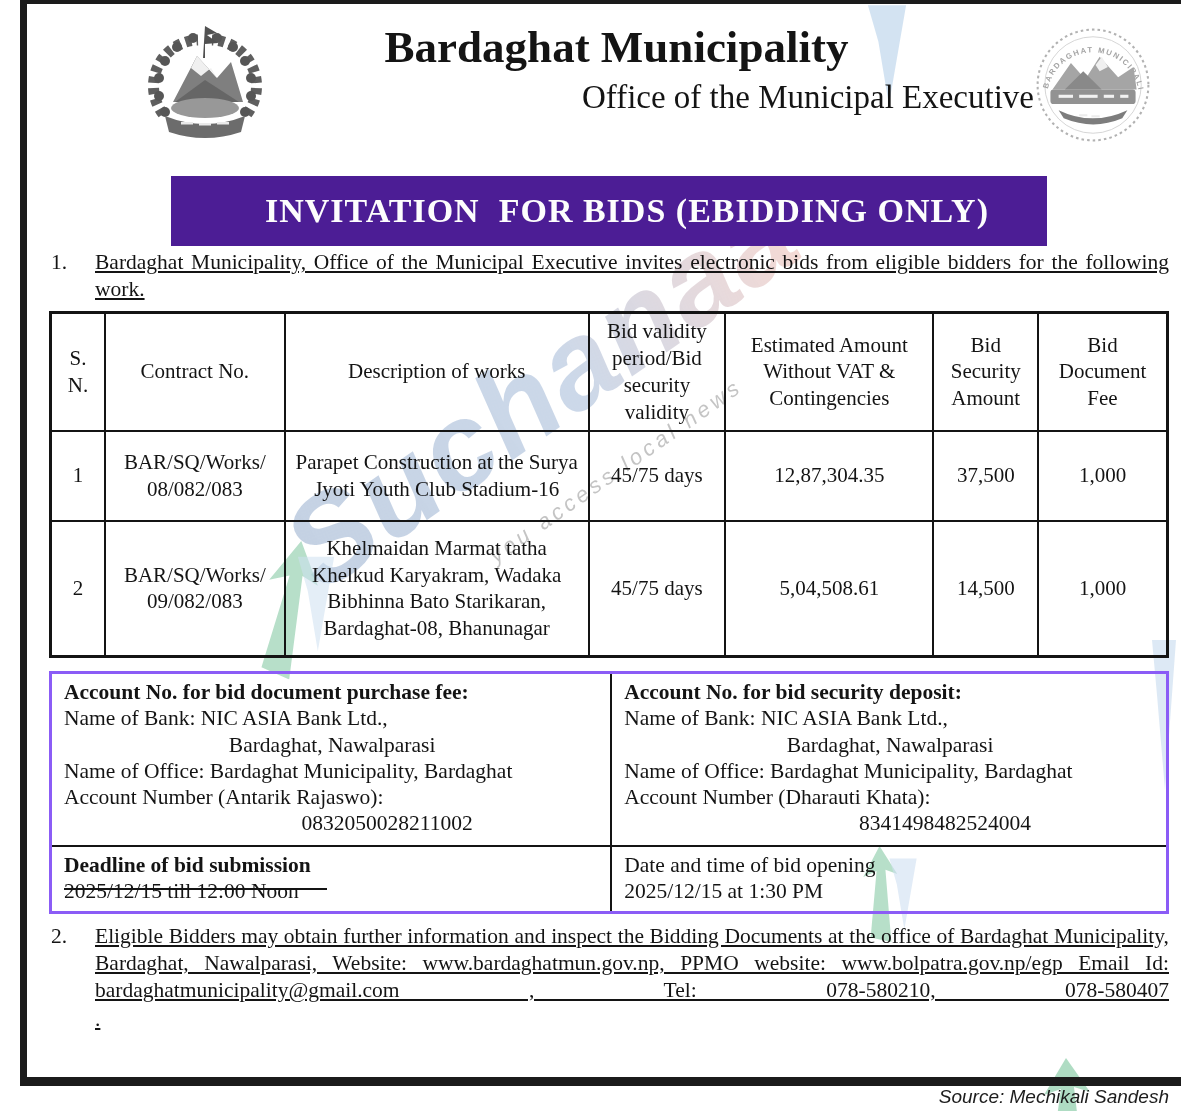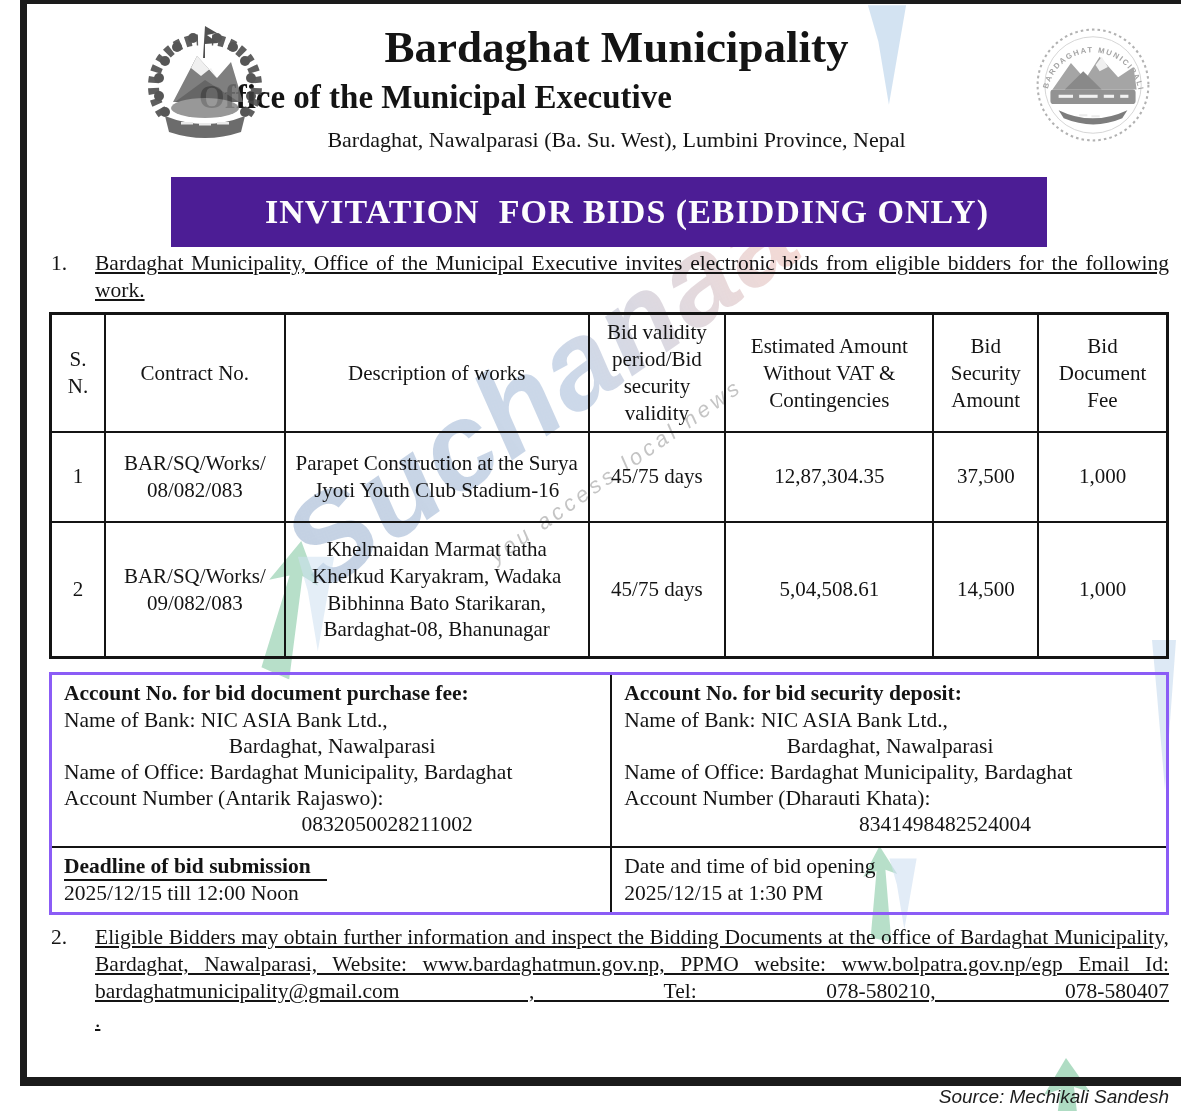--- a/index.html
+++ b/index.html
@@ -44,21 +44,21 @@
   }
   .wm svg { display:block; }
 
   
   .header {
     display:grid; grid-template-columns:150px 1fr 135px;
     align-items:start; margin-top:4px;
   }
   .logo-left svg { margin-left:86px; }
   .h-title   { text-align:center; font-size:45px; font-weight:bold; line-height:1.05; margin-top:6px; }
-  .h-sub     { text-align:left; font-size:33px; line-height:1.15; margin-top:8px;font-weight:bold; }
+  .h-sub     { text-align:right; font-size:33px; line-height:1.15; margin-top:8px; }
   .h-addr    { text-align:center; font-size:22px; margin-top:10px; }
 
   
   .banner {
     margin:24px auto 0; width:840px; height:70px;
     background:#4c1d95; color:#fdfdfd;
     display:flex; align-items:center; justify-content:center;
     font-size:34px; font-weight:bold; letter-spacing:1px;
     white-space:pre-wrap;
     padding-left:36px;
@@ -96,21 +96,21 @@
   table.acct td {
     border:2.5px solid #141414; vertical-align:top;
     padding:5px 10px 6px 12px; text-align:left;
   }
   table.acct { border:3px solid #8b5cf6; }
   .acc-cell     { height:160px; }
   .acc-head     { font-weight:bold; }
   .acc-center   { text-align:center; }
   .acc-number   { text-align:center; padding-left:110px; }
   .dl-cell      { height:52px; }
-  .dl-label-u   { font-weight:bold; border-bottom:2.5px solid #141414; padding-right:16px; padding-bottom:1px; }
+  .dl-label-u   { font-weight:bold; border-bottom:2.5px solid #141414; padding-right:16px; padding-bottom:11px; }
 
   
   .signature { text-align:right; font-weight:bold; font-size:24px; margin-top:4px; padding-right:4px; }
   .source-line {
     position:absolute; right:12px; top:1086px;
     font-family:"Liberation Sans", sans-serif;
     font-style:italic; font-size:19px; color:#1c1c1c; z-index:2;text-align:right;
   }
 
   .seal-ring-text { font-family:"Liberation Sans", sans-serif; }
@@ -191,21 +191,20 @@
           <g fill="#e8e8e8">
               <rect x="46" y="104" width="12" height="2.5"></rect>
               <rect x="64" y="105" width="12" height="2.5"></rect>
               <rect x="82" y="104" width="12" height="2.5"></rect>
             </g>
         </svg>
       </div>
       <div>
         <div class="h-title">Bardaghat Municipality</div>
         <div class="h-sub">Office of the Municipal Executive</div>
-        <div class="h-addr">Bardaghat, Nawalparasi (Ba. Su. West), Lumbini Province, Nepal</div>
       </div>
       <div>
         <svg width="118" height="118" viewBox="0 0 115 115" style="opacity:.8; margin-top:8px;">
           <circle cx="57.5" cy="57.5" r="54" fill="#ffffff" stroke="#9f9f9f" stroke-width="2" stroke-dasharray="2.5 3"></circle>
           <circle cx="57.5" cy="57.5" r="47" fill="none" stroke="#c2c2c2" stroke-width="0.8"></circle>
           <defs>
               <path id="sealArc" d="M 13,64 A 45,45 0 0 1 102,64"></path>
             </defs>
           <text class="seal-ring-text" font-size="7.5" letter-spacing="1.6" fill="#8d8d8d" font-weight="bold">
             <textPath href="#sealArc" startOffset="2%">BARDAGHAT MUNICIPALITY</textPath>

